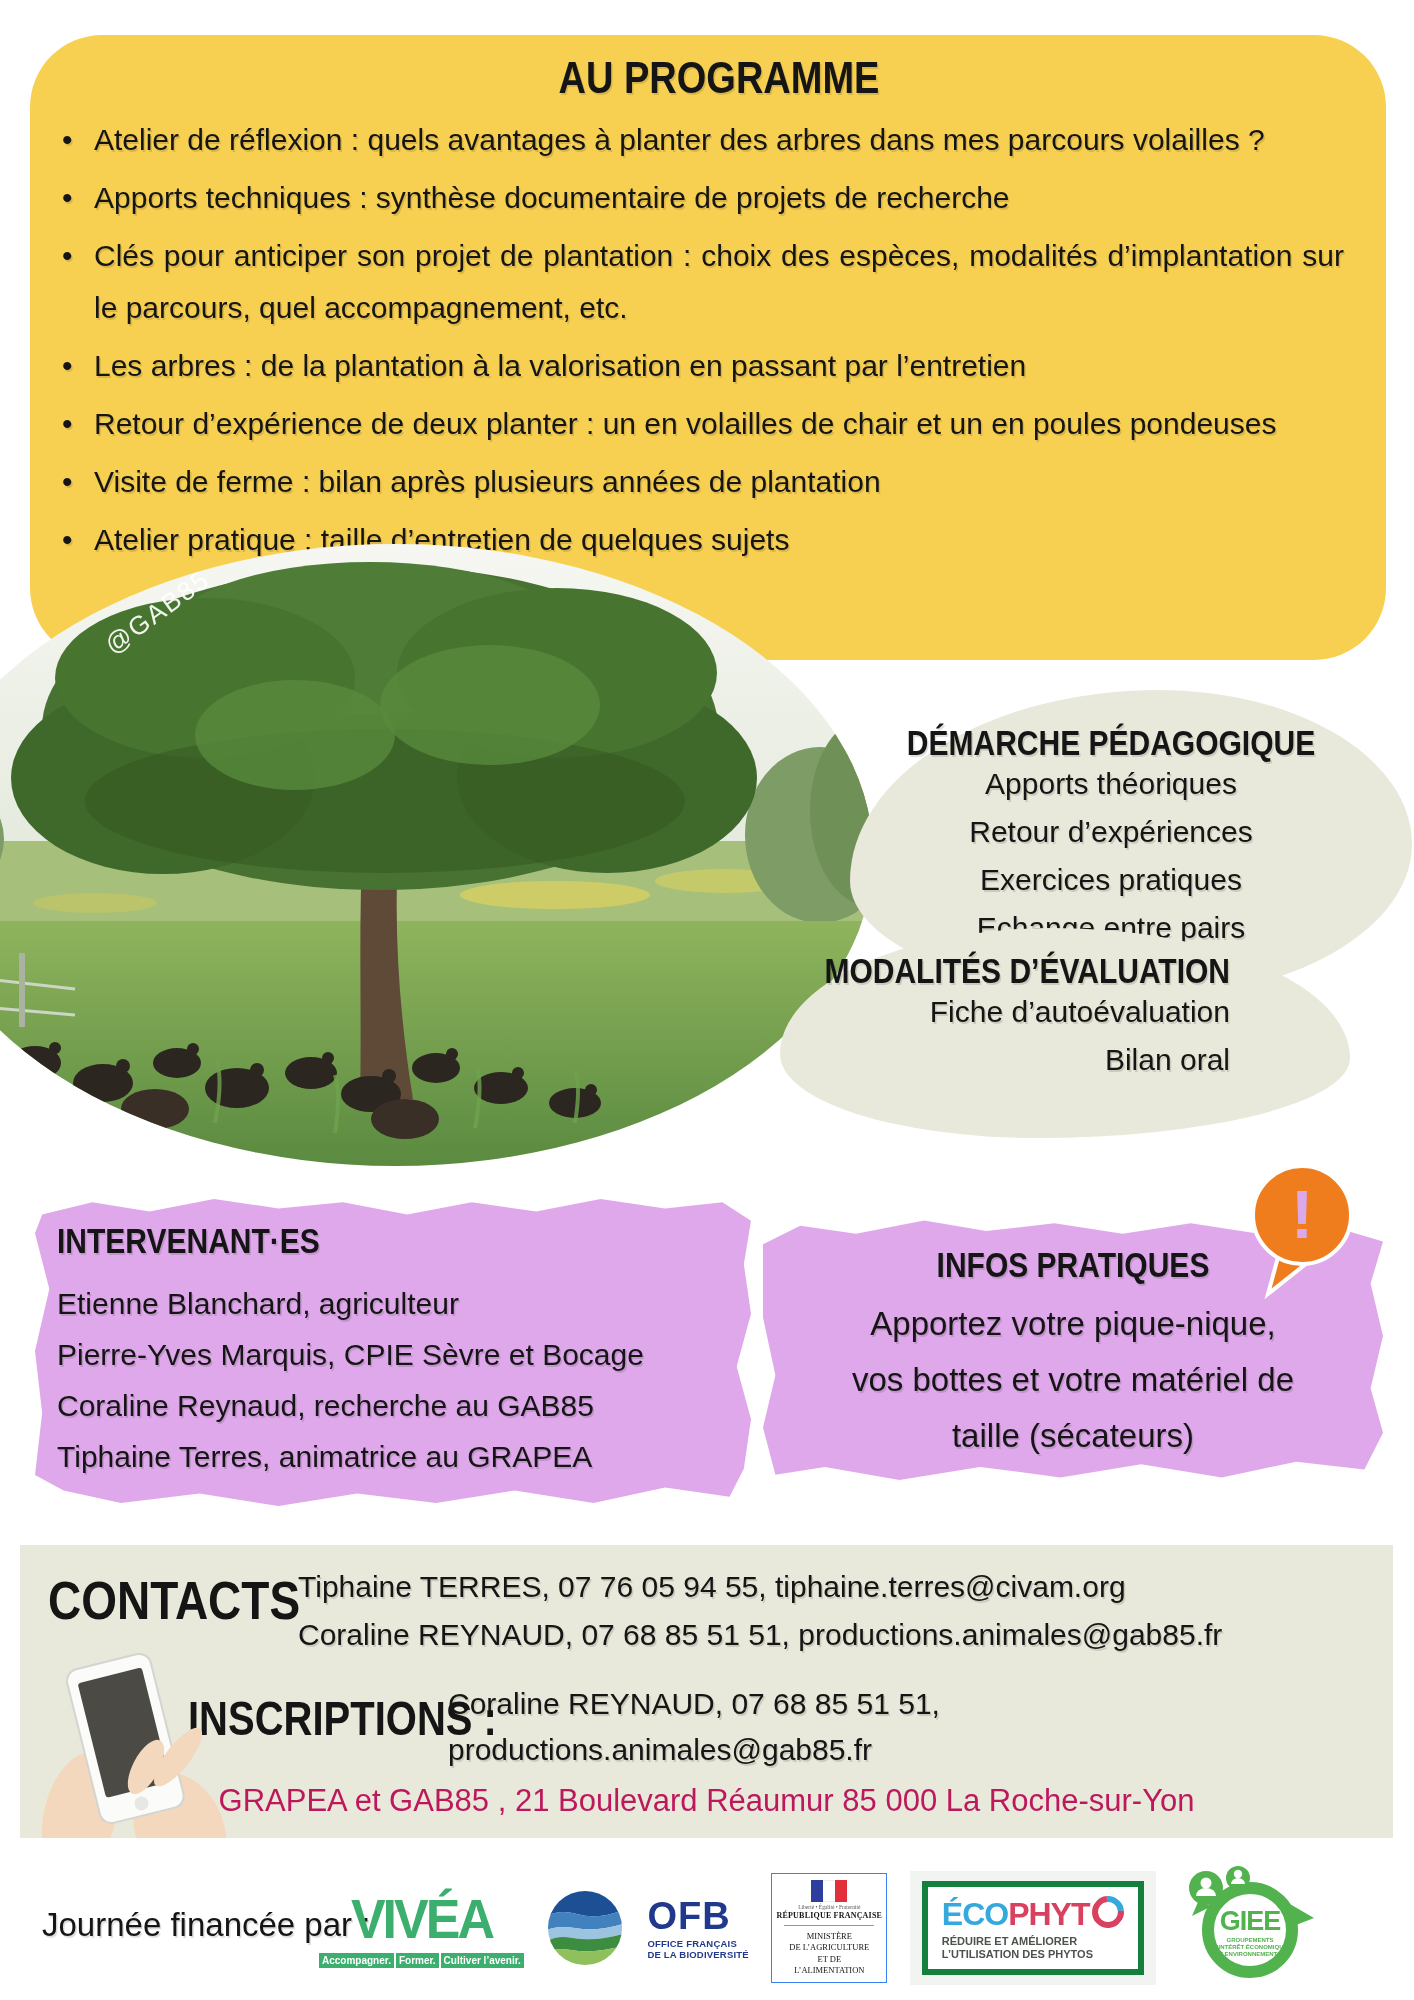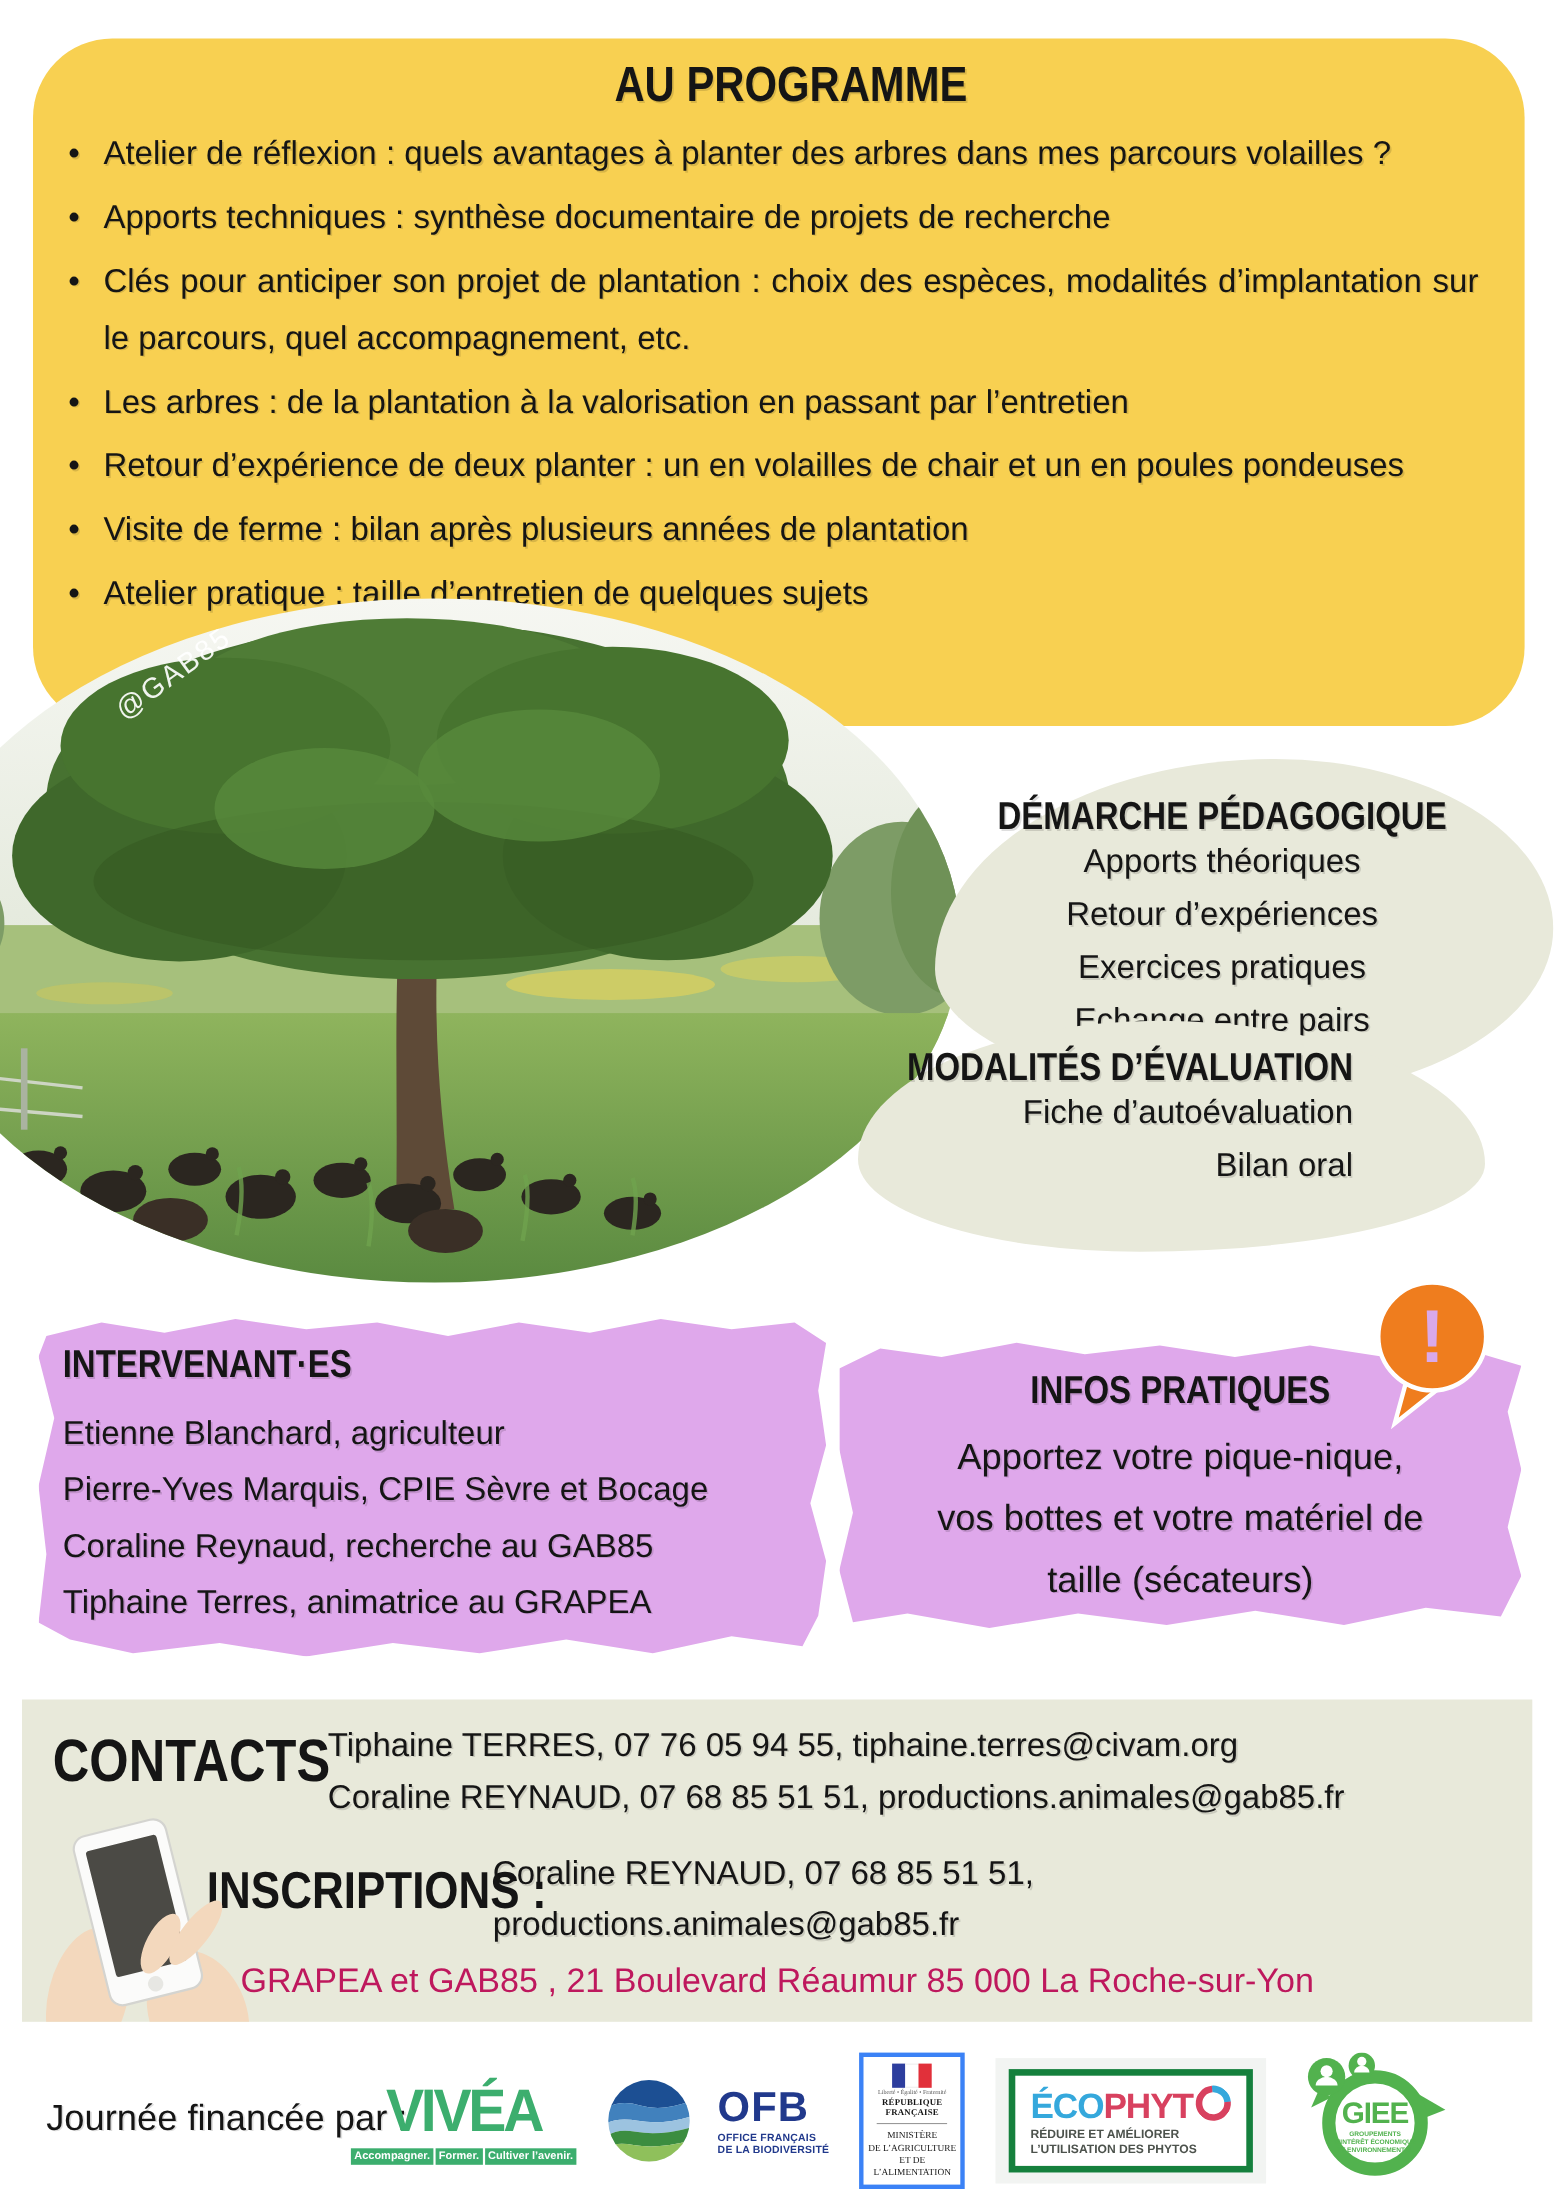--- a/index.html
+++ b/index.html
@@ -89,21 +89,21 @@
     display:flex; align-items:center; justify-content:space-between;
   }
   .vivea { text-align:center; }
   .vivea-name { color:#3CAE6E; font-size:52px; font-weight:900; letter-spacing:-3px; transform:scaleY(1.05); }
   .vivea-tagline { display:flex; justify-content:center; margin-top:4px; }
   .vivea-tagline span { background:#3CAE6E; color:#fff; font-size:10px; font-weight:700; padding:2px 3px; margin:0 1px; white-space:nowrap; }
   .ofb { display:flex; align-items:center; gap:24px; }
   .ofb-name { font-size:38px; font-weight:800; color:#21398C; letter-spacing:1px; line-height:1; }
   .ofb-sub { font-size:9.5px; font-weight:700; color:#21398C; letter-spacing:.2px; margin-top:3px; }
   .ministere {
-    width:96px; border:4px solid #3b82f6; background:#fff; text-align:center;
+    width:116px; border:1px solid #3b82f6; background:#fff; text-align:center;
     font-family:"Liberation Serif", serif; padding:6px 2px; box-sizing:border-box;
   }
   .flag { display:flex; width:36px; height:22px; margin:0 auto; }
   .flag span { flex:1; }
   .flag .b { background:#2D3E9E; } .flag .w { background:#fff; border-top:1px solid #eee; border-bottom:1px solid #eee; } .flag .r { background:#E1303A; }
   .motto { font-size:5.5px; color:#555; margin-top:2px; }
   .rep { font-size:8px; font-weight:700; letter-spacing:.2px; margin-top:1px; }
   .sep { border-top:1px solid #999; margin:5px 10px; }
   .minlines { font-size:8.5px; line-height:1.3; }
   .ecophyto { background:#F2F4F2; padding:10px 12px; }

